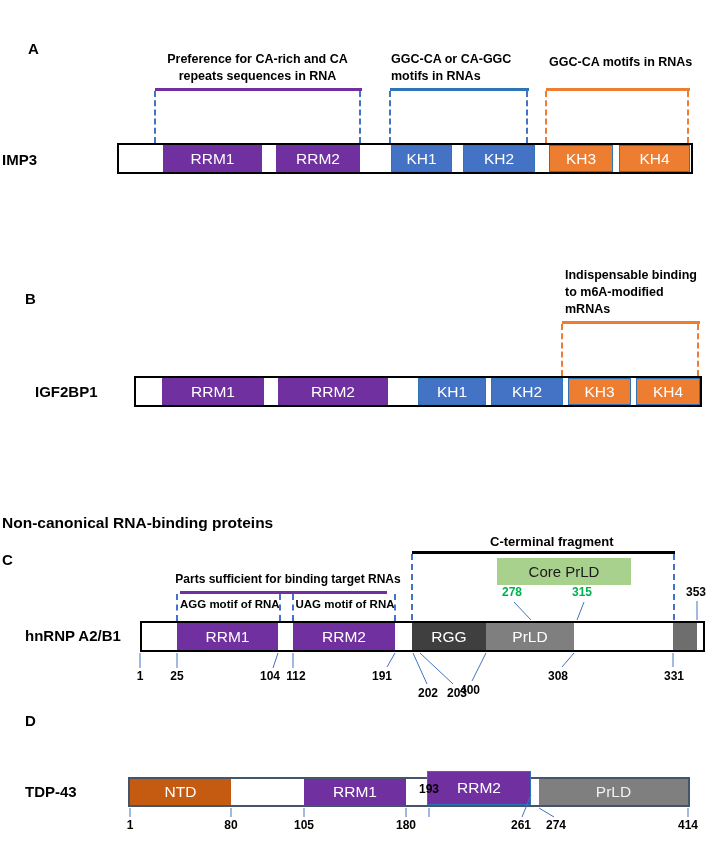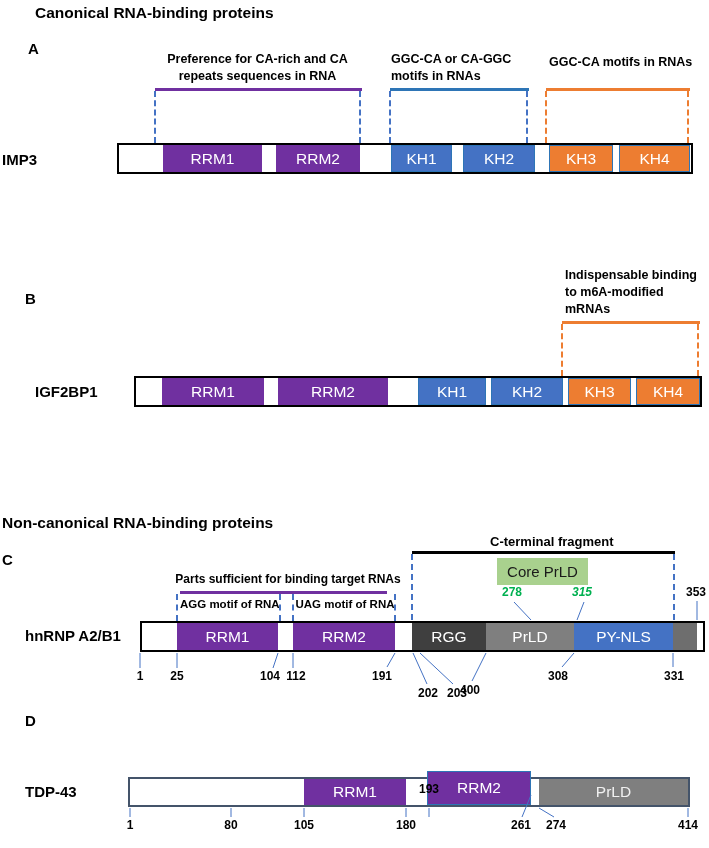--- a/index.html
+++ b/index.html
@@ -35,21 +35,20 @@
   .corebox { position:absolute; background:#A9D18E; display:flex; align-items:center;
              justify-content:center; font-size:15px; color:#1a1a1a; }
   svg.overlay { position:absolute; left:0; top:0; pointer-events:none; }
   svg.overlay line { stroke:#4472C4; stroke-width:1; }
 </style>
 </head>
 <body>
 
 <div class="canvas">
 
-  <div class="abs heading" style="left:35px; top:4px;">Canonical RNA-binding proteins</div>
 
   <div>
     <div class="abs letter" style="left:28px; top:40px;">A</div>
 
     <div class="abs ann" style="left:150px; top:51px; width:215px; text-align:center;">
       <div>Preference for CA-rich and CA</div>
       <div>repeats sequences in RNA</div>
     </div>
     <div class="abs ann" style="left:391px; top:51px;">
       <div>GGC-CA or CA-GGC</div>
@@ -107,61 +106,61 @@
   <div class="abs heading" style="left:2px; top:514px;">Non-canonical RNA-binding proteins</div>
 
   <div>
     <div class="abs letter" style="left:2px; top:551px;">C</div>
 
     <div class="abs ann" style="left:490px; top:533px; font-size:13px;text-align:right;">C-terminal fragment</div>
     <div class="bracket br-black" style="left:412px; top:551px; width:263px;"></div>
     <div class="dash" style="left:411px; top:554px; height:66px;"></div>
     <div class="dash" style="left:673px; top:554px; height:66px;"></div>
 
-    <div class="corebox" style="left:497px; top:558px; width:91px; height:27px;">Core PrLD</div>
+    <div class="corebox" style="left:497px; top:558px; width:134px; height:27px;">Core PrLD</div>
     <div class="num green" style="left:512px; top:585px;">278</div>
-    <div class="num green" style="left:582px; top:585px;font-style:italic;">315</div>
+    <div class="num green" style="left:582px; top:585px;">315</div>
     <div class="num" style="left:696px; top:585px;">353</div>
 
     <div class="abs ann" style="left:158px; top:571px; width:260px; text-align:center; font-size:12px;">Parts sufficient for binding target RNAs</div>
     <div class="bracket br-purple" style="left:180px; top:591px; width:207px;"></div>
     <div class="abs ann-sm" style="left:180px; top:598px; width:98px; ">AGG motif of RNA</div>
     <div class="abs ann-sm" style="left:295px; top:598px; width:100px; text-align:center;">UAG motif of RNA</div>
     <div class="dash" style="left:176px; top:594px; height:27px;"></div>
     <div class="dash" style="left:279px; top:594px; height:27px;"></div>
     <div class="dash" style="left:292px; top:594px; height:27px;"></div>
     <div class="dash" style="left:394px; top:594px; height:27px;"></div>
 
     <div class="abs plabel" style="left:25px; top:627px;">hnRNP A2/B1</div>
     <div class="pbar" style="left:140px; top:621px; width:565px; height:31px;">
       <div class="dom purple" style="left:35px;  width:101px;">RRM1</div>
       <div class="dom purple" style="left:151px; width:102px;">RRM2</div>
       <div class="dom dkgray" style="left:270px; width:74px;">RGG</div>
       <div class="dom gray" style="left:344px; width:88px;">PrLD</div>
-      <div class="dom blue" style="left:432px; width:99px; border:none;">PY-NLS</div>
       <div class="dom endgray" style="left:531px; width:24px;"></div>
     </div>
 
     <div class="num" style="left:140px; top:669px;">1</div>
     <div class="num" style="left:177px; top:669px;">25</div>
     <div class="num" style="left:270px; top:669px;">104</div>
     <div class="num" style="left:296px; top:669px;">112</div>
     <div class="num" style="left:382px; top:669px;">191</div>
     <div class="num" style="left:428px; top:686px;">202</div>
     <div class="num" style="left:457px; top:686px;">203</div>
     <div class="num" style="left:470px; top:683px;">400</div>
     <div class="num" style="left:558px; top:669px;">308</div>
     <div class="num" style="left:674px; top:669px;">331</div>
   </div>
 
   <div>
     <div class="abs letter" style="left:25px; top:712px;">D</div>
 
     <div class="abs plabel" style="left:25px; top:783px;">TDP-43</div>
     <div class="pbar pbar-d" style="left:128px; top:777px; width:562px; height:30px;">
+      <div class="dom dom-d dkorange" style="left:0;     width:101px;">NTD</div>
       <div class="dom dom-d purple" style="left:174px; width:102px;">RRM1</div>
       <div class="dom dom-d purple" style="left:297px; width:104px; top:-8px; height:34px; border:1px solid #2E75B6;">RRM2</div>
       <div class="dom dom-d gray" style="left:409px; width:149px; color:#f0f0f0;">PrLD</div>
     </div>
 
     <div class="num" style="left:130px; top:818px;">1</div>
     <div class="num" style="left:231px; top:818px;">80</div>
     <div class="num" style="left:304px; top:818px;">105</div>
     <div class="num" style="left:406px; top:818px;">180</div>
     <div class="num" style="left:429px; top:782px;">193</div>

